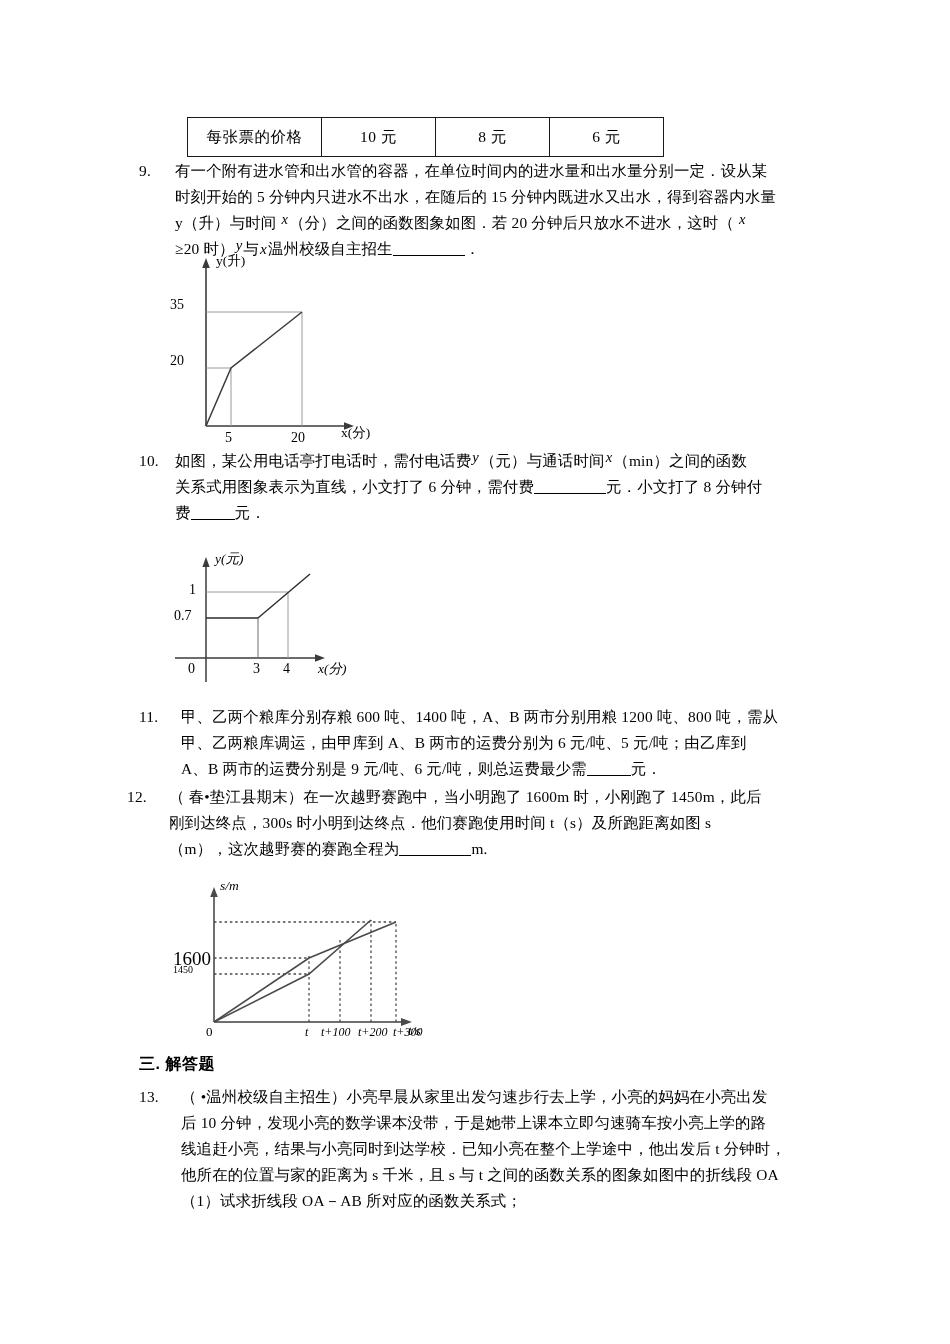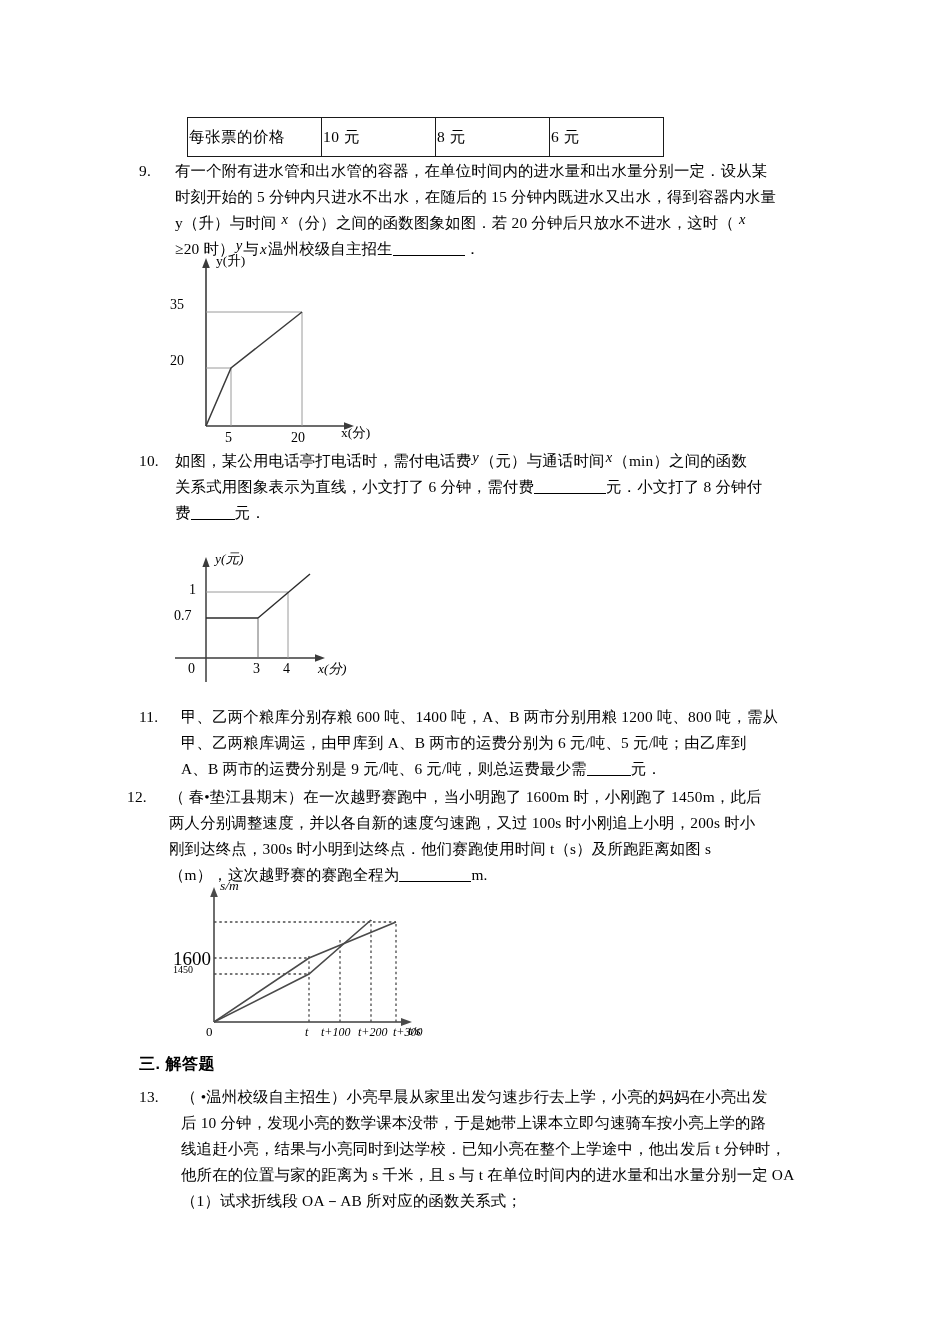--- a/index.html
+++ b/index.html
@@ -27,21 +27,21 @@
     position: absolute;
     left: 187px;
     top: 117px;
     width: 464px;
     border-collapse: collapse;
     table-layout: fixed;
   }
   .price-table td {
     border: 1.3px solid #1a1a1a;
     height: 36px;
-    text-align: left;
+    text-align: center;
     vertical-align: middle;
     font-size: 15.5px;
     font-family: "Liberation Serif", serif;
     letter-spacing: 0.5px;
   }
   .price-table td.col-label { width: 131px; }
   .price-table td.col-val { width: 111px; }
 
   
   .q {
@@ -219,21 +219,20 @@
       <p>
         <span>A、B 两市的运费分别是 9 元/吨、6 元/吨，则总运费最少需</span><span class="blank-sm"></span><span>元．</span>
       </p>
     </div>
   </div>
 
   <div class="q" style="left:127px; top:784px; width:683px;">
     <span class="q-num">12.</span>
     <div class="q-body" style="margin-left:42px;">
       <p>（ 春•垫江县期末）在一次越野赛跑中，当小明跑了 1600m 时，小刚跑了 1450m，此后</p>
-      <p>两人分别调整速度，并以各自新的速度匀速跑，又过 100s 时小刚追上小明，200s 时小</p>
       <p>刚到达终点，300s 时小明到达终点．他们赛跑使用时间 t（s）及所跑距离如图 s</p>
       <p>
         <span>（m），这次越野赛的赛跑全程为</span><span class="blank-lg"></span><span>m.</span>
       </p>
     </div>
   </div>
 
   <div class="figure" style="left:186px; top:884px; width:260px; height:160px;">
     <svg width="260" height="160" viewBox="0 0 260 160">
 
@@ -268,18 +267,18 @@
   </div>
 
   <div class="section-head" style="top:1054px;">三. 解答题</div>
 
   <div class="q" style="left:139px; top:1084px; width:683px;">
     <span class="q-num">13.</span>
     <div class="q-body" style="margin-left:42px;">
       <p>（ •温州校级自主招生）小亮早晨从家里出发匀速步行去上学，小亮的妈妈在小亮出发</p>
       <p>后 10 分钟，发现小亮的数学课本没带，于是她带上课本立即匀速骑车按小亮上学的路</p>
       <p>线追赶小亮，结果与小亮同时到达学校．已知小亮在整个上学途中，他出发后 t 分钟时，</p>
-      <p>他所在的位置与家的距离为 s 千米，且 s 与 t 在单位时间内的进水量和出水量分别一定 OA</p>
+      <p>他所在的位置与家的距离为 s 千米，且 s 与 t 之间的函数关系的图象如图中的折线段 OA</p>
       <p>（1）试求折线段 OA－AB 所对应的函数关系式；</p>
     </div>
   </div>
 
 </div>
 
 </body></html>

